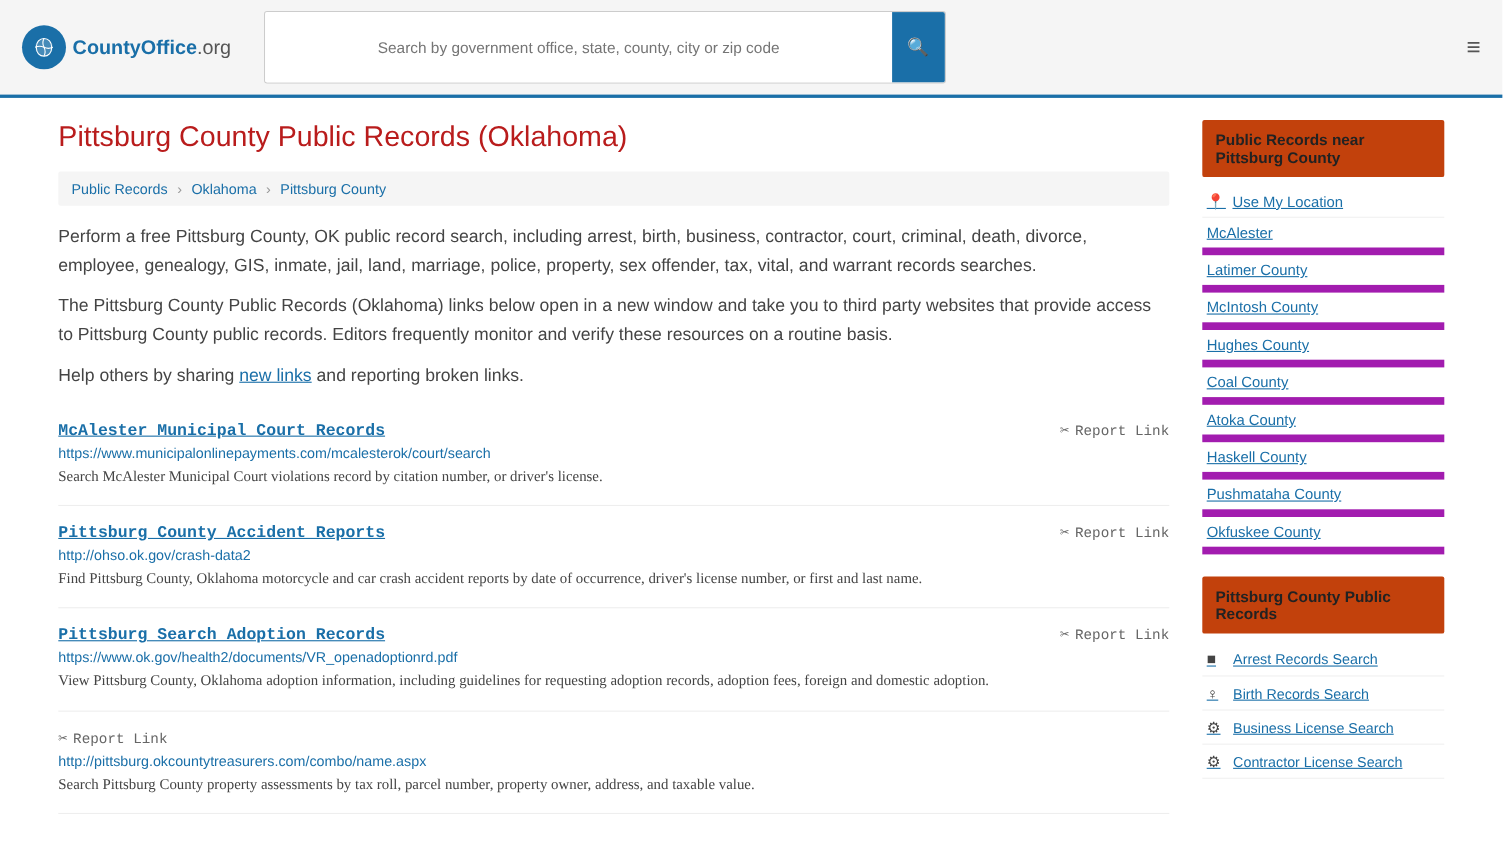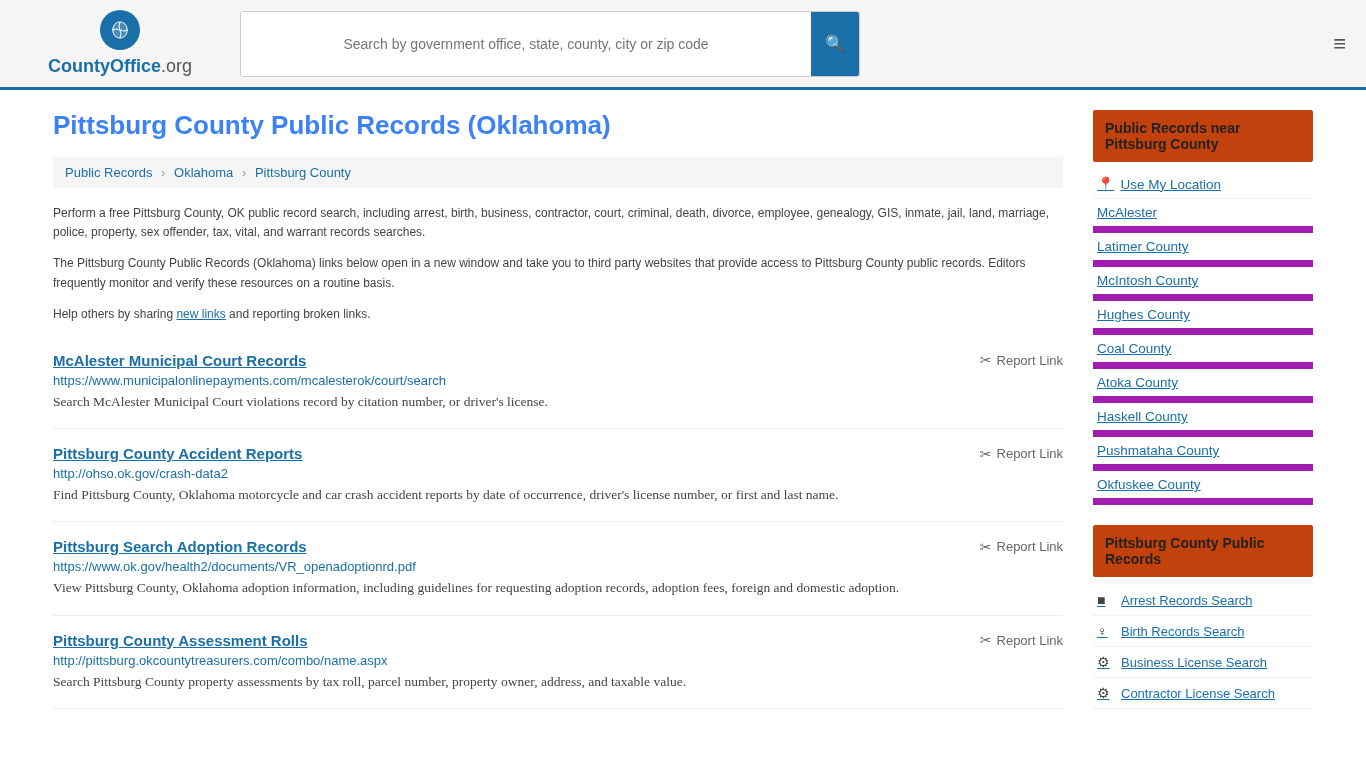--- a/index.html
+++ b/index.html
@@ -12,21 +12,20 @@
       padding: 10px 20px;
       display: flex;
       align-items: center;
       gap: 20px;
     }
     .logo-area {
       display: flex;
       align-items: center;
       gap: 6px;
       min-width: 200px;
-      flex-direction: column;
     }
     .logo-circle {
       width: 40px;
       height: 40px;
       border-radius: 50%;
       background: #1a6fa8;
       display: flex;
       align-items: center;
       justify-content: center;
       color: white;
@@ -75,42 +74,42 @@
       padding: 20px 20px;
       display: flex;
       gap: 30px;
     }
     .main-content {
       flex: 1;
       min-width: 0;
     }
     .page-title {
       font-size: 26px;
-      font-weight: bold;
-      color: #3b82f6;
+      font-weight: normal;
+      color: #b91c1c;
       margin-bottom: 16px;
     }
     .breadcrumb {
       background: #f5f5f5;
       padding: 8px 12px;
       border-radius: 2px;
       margin-bottom: 16px;
       font-size: 13px;
       color: #666;
     }
     .breadcrumb a {
       color: #1a6fa8;
       text-decoration: none;
     }
     .breadcrumb span {
       margin: 0 5px;
       color: #999;
     }
     .description {
-      font-size: 12px;
+      font-size: 16px;
       color: #444;
       line-height: 1.6;
       margin-bottom: 12px;
     }
     .description a {
       color: #1a6fa8;
       text-decoration: underline;
     }
 
     
@@ -124,20 +123,21 @@
       color: #1a6fa8;
       text-decoration: underline;
       cursor: pointer;
       display: inline;
     }
     .record-header {
       display: flex;
       justify-content: space-between;
       align-items: center;
       margin-bottom: 4px;
+      font-family: Liberation Mono, monospace;
     }
     .report-link {
       display: flex;
       align-items: center;
       gap: 5px;
       font-size: 13px;
       color: #666;
       cursor: pointer;
       white-space: nowrap;
     }
@@ -300,21 +300,20 @@
           <span class="report-icon">✂</span>
           <span>Report Link</span>
         </div>
       </div>
       <a class="record-url">https://www.ok.gov/health2/documents/VR_openadoptionrd.pdf</a>
       <p class="record-desc">View Pittsburg County, Oklahoma adoption information, including guidelines for requesting adoption records, adoption fees, foreign and domestic adoption.</p>
     </div>
 
     <div class="record-item">
       <div class="record-header">
-        <span class="record-title">Pittsburg County Assessment Rolls</span>
         <div class="report-link">
           <span class="report-icon">✂</span>
           <span>Report Link</span>
         </div>
       </div>
       <a class="record-url">http://pittsburg.okcountytreasurers.com/combo/name.aspx</a>
       <p class="record-desc">Search Pittsburg County property assessments by tax roll, parcel number, property owner, address, and taxable value.</p>
     </div>
 
   </div>

